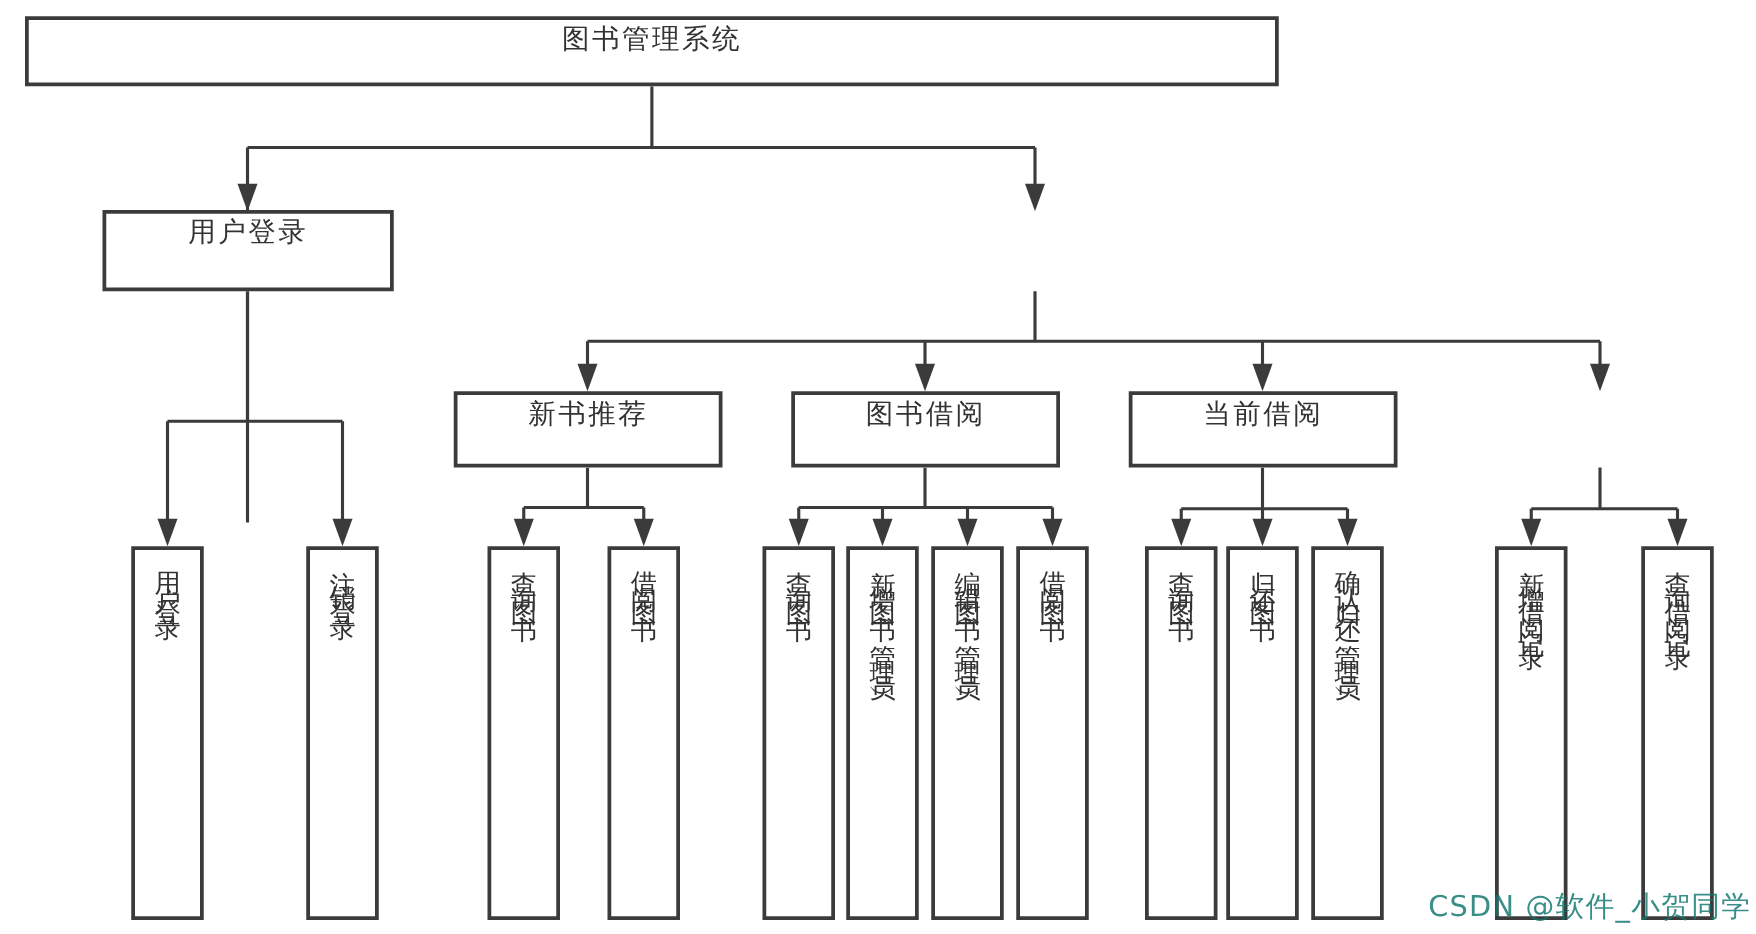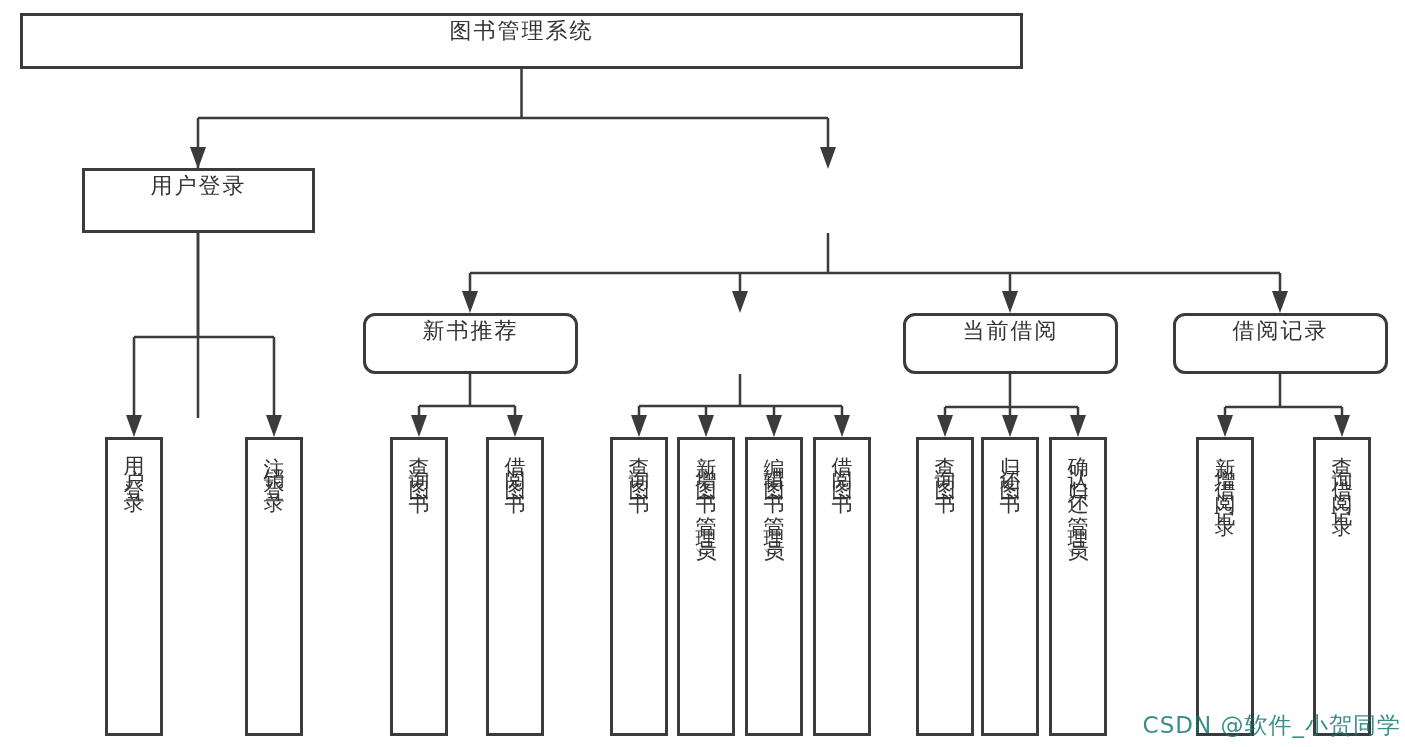--- a/index.html
+++ b/index.html
@@ -11,21 +11,21 @@
   .connector-layer { position:absolute; left:0; top:0; width:1405px; height:747px; pointer-events:none; }
   .node {
     position:absolute; border:3px solid #3b3b3b; background:#ffffff;
     display:flex; align-items:flex-start; justify-content:center;
     color:#333333;
   }
   .h-node { font-size:22px; letter-spacing:2px; }
   .root-node { left:20px; top:13px; width:1003px; height:56px; }
   .l2a { left:82px;  top:168px; width:233px; height:65px; }
   .l2b { left:712px; top:168px; width:233px; height:65px; }
-  .l3 { top:313px; width:215px; height:61px;border-radius:12px; }
+  .l3 { top:313px; width:215px; height:61px; }
   .l3a { left:363px; } .l3b { left:633px; } .l3c { left:903px; } .l3d { left:1173px; }
   .leaf { top:437px; width:58px; height:299px; font-size:21px; }
   .leaf > span { writing-mode:vertical-rl; text-orientation:mixed; letter-spacing:12px; }
   .lf1  { left:105px; }  .lf2  { left:245px; }
   .lf3  { left:390px; }  .lf4  { left:486px; }
   .lf5  { left:610px; }  .lf6  { left:677px; }  .lf7  { left:745px; }  .lf8  { left:813px; }
   .lf9  { left:916px; }  .lf10 { left:981px; }  .lf11 { left:1049px; }
   .lf12 { left:1196px; } .lf13 { left:1313px; }
   .watermark {
     position:absolute; right:4px; bottom:6px;
@@ -80,25 +80,25 @@
     <span>图书管理系统</span>
   </div>
 
   <div class="node h-node l2a">
     <span>用户登录</span>
   </div>
 
   <div class="node h-node l3 l3a">
     <span>新书推荐</span>
   </div>
+  <div class="node h-node l3 l3b">
+    <span>图书借阅</span>
+  </div>
   <div class="node h-node l3 l3c">
     <span>当前借阅</span>
-  </div>
-  <div class="node h-node l3 l3d">
-    <span>借阅记录</span>
   </div>
 
   <div class="node leaf lf1">
     <span>用户登录</span>
   </div>
   <div class="node leaf lf2">
     <span>注销登录</span>
   </div>
 
   <div class="node leaf lf3">

